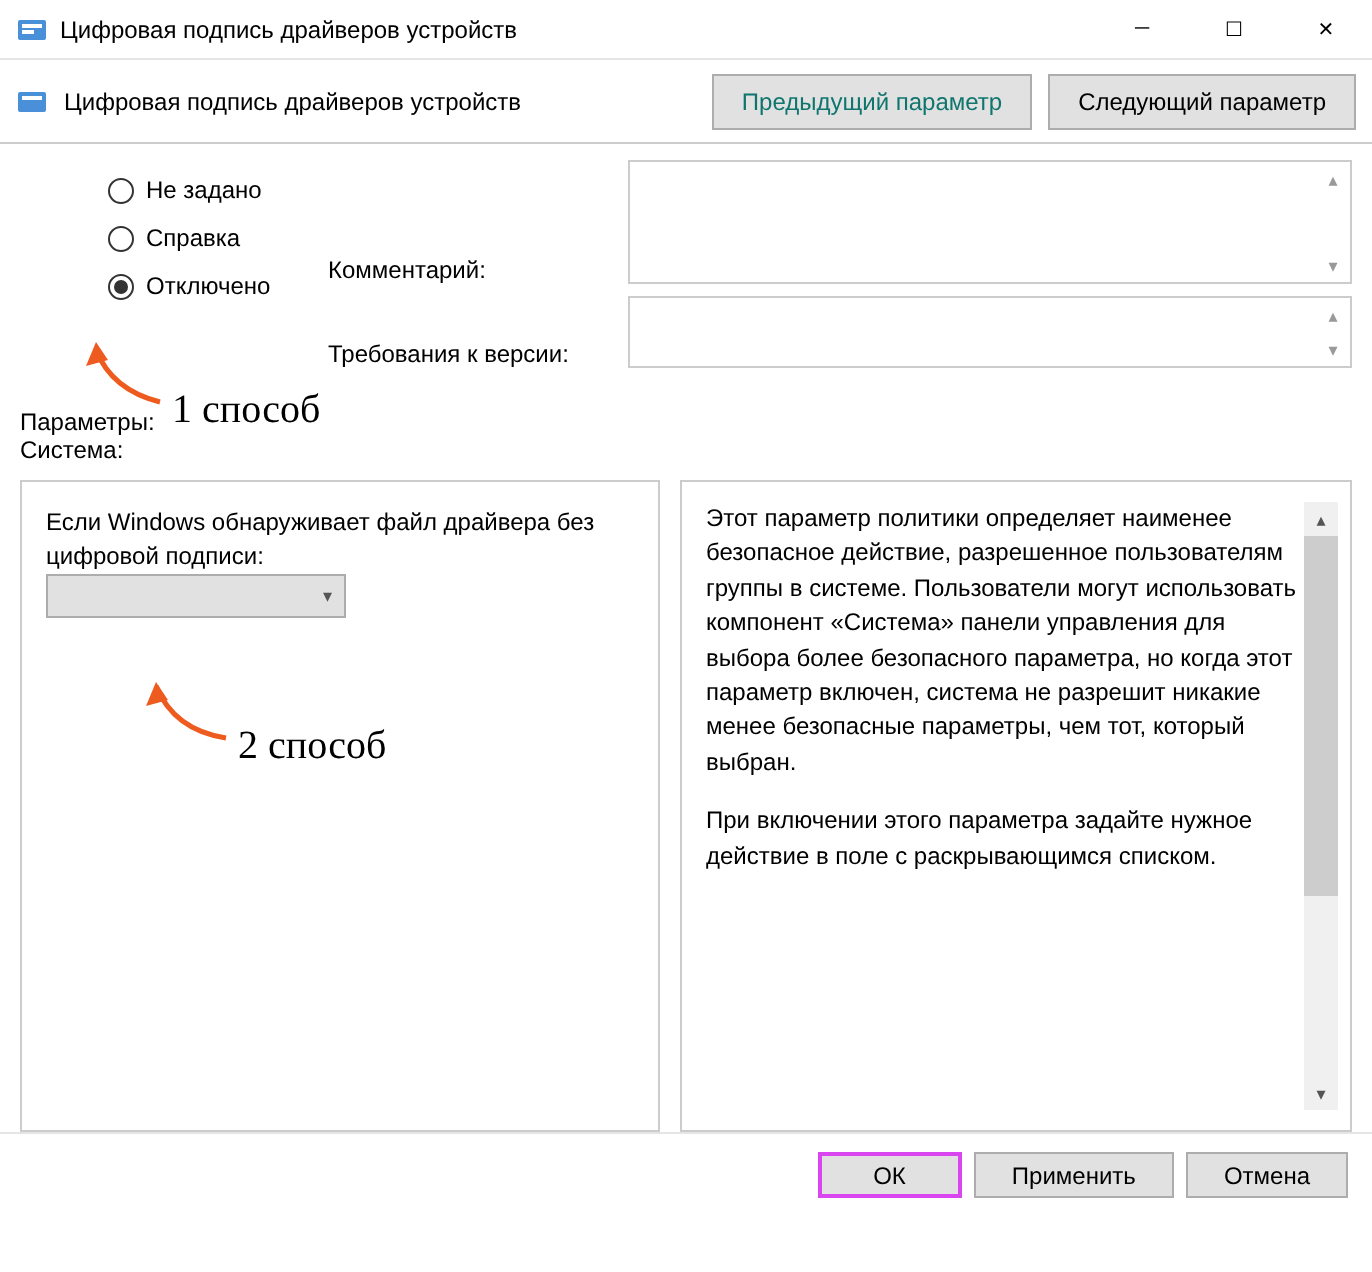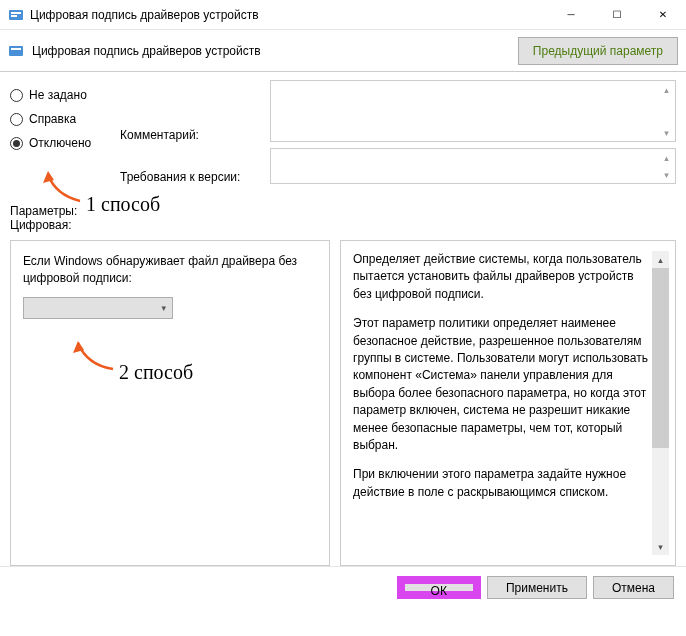--- a/index.html
+++ b/index.html
@@ -47,28 +47,29 @@
       width: 16px; height: 16px;
       display: inline-flex;
     }
     .toolbar-title { flex: 1; font-size: 12px; }
     .nav-btn {
       height: 28px;
       padding: 0 14px;
       background: #e1e1e1;
       border: 1px solid #adadad;
       font-size: 12px;
-      color: #4d7c0f;
+      color: #0f766e;
       cursor: pointer;
     }
     .nav-btn.enabled { color: #000; }
 
     .upper {
       display: flex;
       padding: 8px 10px 0 10px;
+      margin-left: 44px;
     }
     .state-col { width: 110px; padding-top: 8px; }
     .radio-row {
       display: flex; align-items: center;
       margin-bottom: 10px;
       gap: 6px;
     }
     .radio {
       width: 13px; height: 13px;
       border: 1px solid #333; border-radius: 50%;
@@ -133,21 +134,21 @@
       display: flex;
       padding: 4px 10px 0 10px;
       gap: 10px;
       height: 330px;
     }
     .params-box {
       width: 320px;
       border: 1px solid #cccccc;
       padding: 12px;
     }
-    .params-text { font-size: 12px; margin-bottom: 10px; line-height: 1.4; }
+    .params-text { font-size: 12px; line-height: 1.4; }
     .dropdown {
       width: 150px; height: 22px;
       background: #e1e1e1;
       border: 1px solid #adadad;
       display: flex; align-items: center;
       justify-content: flex-end;
       padding: 0 6px;
     }
     .dropdown-arrow { color: #555; font-size: 9px; }
 
@@ -190,21 +191,21 @@
       border-top: 1px solid #e5e5e5;
     }
     .footer-btn {
       height: 23px;
       padding: 0 18px;
       background: #e1e1e1;
       border: 1px solid #adadad;
       font-size: 12px;
       cursor: pointer;
     }
-    .footer-btn.primary { border: 8px solid #d946ef; padding: 0 26px; }
+    .footer-btn.primary { border: 2px solid #d946ef; padding: 0 26px; }
   </style>
 </head>
 <body>
 
 <div class="titlebar">
   <span class="titlebar-icon">
     <svg viewBox="0 0 16 16">
         <rect x="1" y="3" width="14" height="10" fill="#4a90d9" rx="1"></rect>
         <rect x="3" y="5" width="10" height="2" fill="#fff"></rect>
         <rect x="3" y="8" width="6" height="2" fill="#fff"></rect>
@@ -220,20 +221,21 @@
 
 <div class="toolbar">
   <span class="toolbar-icon">
     <svg viewBox="0 0 16 16">
         <rect x="1" y="3" width="14" height="10" fill="#4a90d9" rx="1"></rect>
         <rect x="3" y="5" width="10" height="2" fill="#fff"></rect>
       </svg>
   </span>
   <span class="toolbar-title">Цифровая подпись драйверов устройств</span>
   <button class="nav-btn">Предыдущий параметр</button>
+  <button class="nav-btn enabled">Следующий параметр</button>
 </div>
 
 <div class="upper">
   <div class="state-col">
     <div class="radio-row">
       <span class="radio"></span>
       <span>Не задано</span>
     </div>
     <div class="radio-row">
       <span class="radio"></span>
@@ -267,33 +269,32 @@
 </div>
 
 <svg class="annot1" width="180" height="60">
   <path class="annot-arrow" d="M 44 30 Q 20 24, 12 4"></path>
   <polygon class="annot-arrow-head" points="12,0 7,12 18,9"></polygon>
   <text x="50" y="40" class="annot-text">1 способ</text>
 </svg>
 
 <div class="section-labels">
   <div class="sec-label left">Параметры:</div>
-  <div class="sec-label">Цифровая:</div>
+  <div class="sec-label">Система:</div>
 </div>
 
 <div class="lower">
   <div class="params-box">
     <div class="params-text">Если Windows обнаруживает файл драйвера без цифровой подписи:</div>
     <div class="dropdown">
       <span class="dropdown-arrow">▾</span>
     </div>
   </div>
   <div class="help-box">
     <div class="help-text">
-      <p>Определяет действие системы, когда пользователь пытается установить файлы драйверов устройств без цифровой подписи.</p>
       <p>Этот параметр политики определяет наименее безопасное действие, разрешенное пользователям группы в системе. Пользователи могут использовать компонент «Система» панели управления для выбора более безопасного параметра, но когда этот параметр включен, система не разрешит никакие менее безопасные параметры, чем тот, который выбран.</p>
       <p>При включении этого параметра задайте нужное действие в поле с раскрывающимся списком.</p>
 
     </div>
     <div class="help-scroll">
       <div class="help-scroll-btn">▴</div>
       <div class="help-scroll-thumb"></div>
       <div class="help-scroll-track"></div>
       <div class="help-scroll-btn">▾</div>
     </div>

